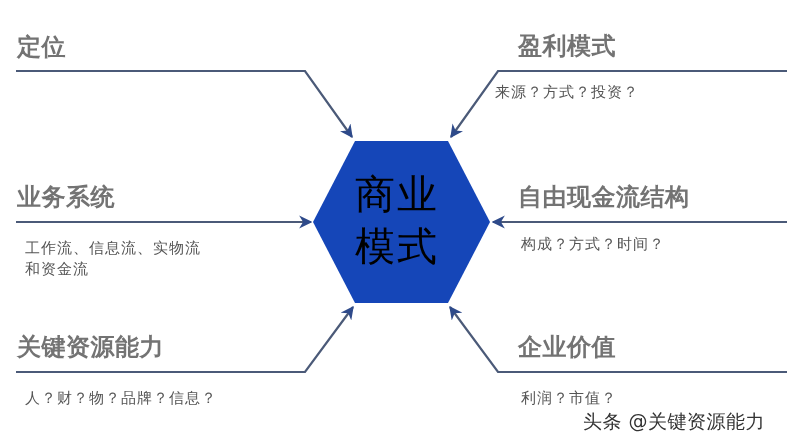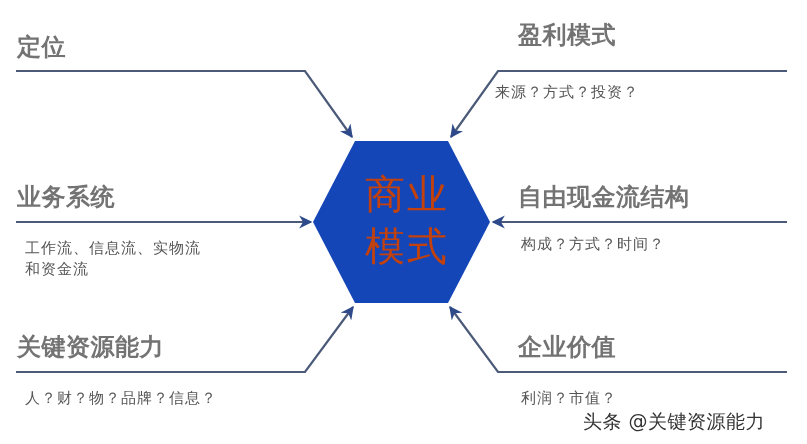--- a/index.html
+++ b/index.html
@@ -22,22 +22,22 @@
     line-height: 21px;
     color: #555555;
     letter-spacing: 1px;
   }
   .hex-label {
     position: absolute;
     left: 355px; top: 168px; width: 94px;
     font-family: "DejaVu Sans", sans-serif;
     font-size: 40px;
     line-height: 52px;
-    color: #c2410c;
-    text-align: right;
+    color: #000000;
+    text-align: left;
     letter-spacing: 2px;
   }
   .hex-label span { display: block; }
   .watermark {
     position: absolute;
     left: 583px; top: 409px;
     font-family: "DejaVu Sans", sans-serif;
     font-size: 19px;
     color: #333333;
     white-space: nowrap;
@@ -82,21 +82,21 @@
   <div class="sub" style="left:25px; top:238px;">
     <div>工作流、信息流、实物流</div>
     <div>和资金流</div>
   </div>
 
   <div class="title" style="left:17px; top:331px;">关键资源能力</div>
   <div class="sub" style="left:25px; top:388px;font-family:Liberation Serif, serif;">
     <div>人？财？物？品牌？信息？</div>
   </div>
 
-  <div class="title" style="left:518px; top:19px;text-align:center;">盈利模式</div>
+  <div class="title" style="left:518px; top:30px;text-align:center;">盈利模式</div>
   <div class="sub" style="left:495px; top:82px;">
     <div>来源？方式？投资？</div>
   </div>
 
   <div class="title" style="left:518px; top:181px;">自由现金流结构</div>
   <div class="sub" style="left:521px; top:234px;">
     <div>构成？方式？时间？</div>
   </div>
 
   <div class="title" style="left:518px; top:331px;text-align:right;">企业价值</div>

